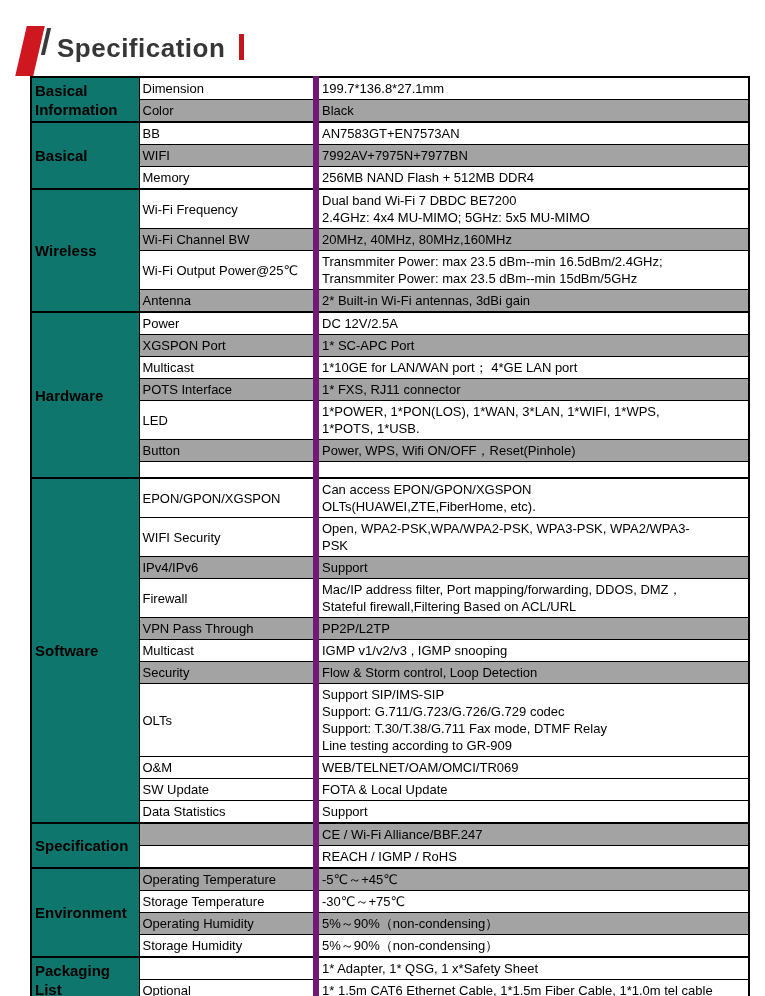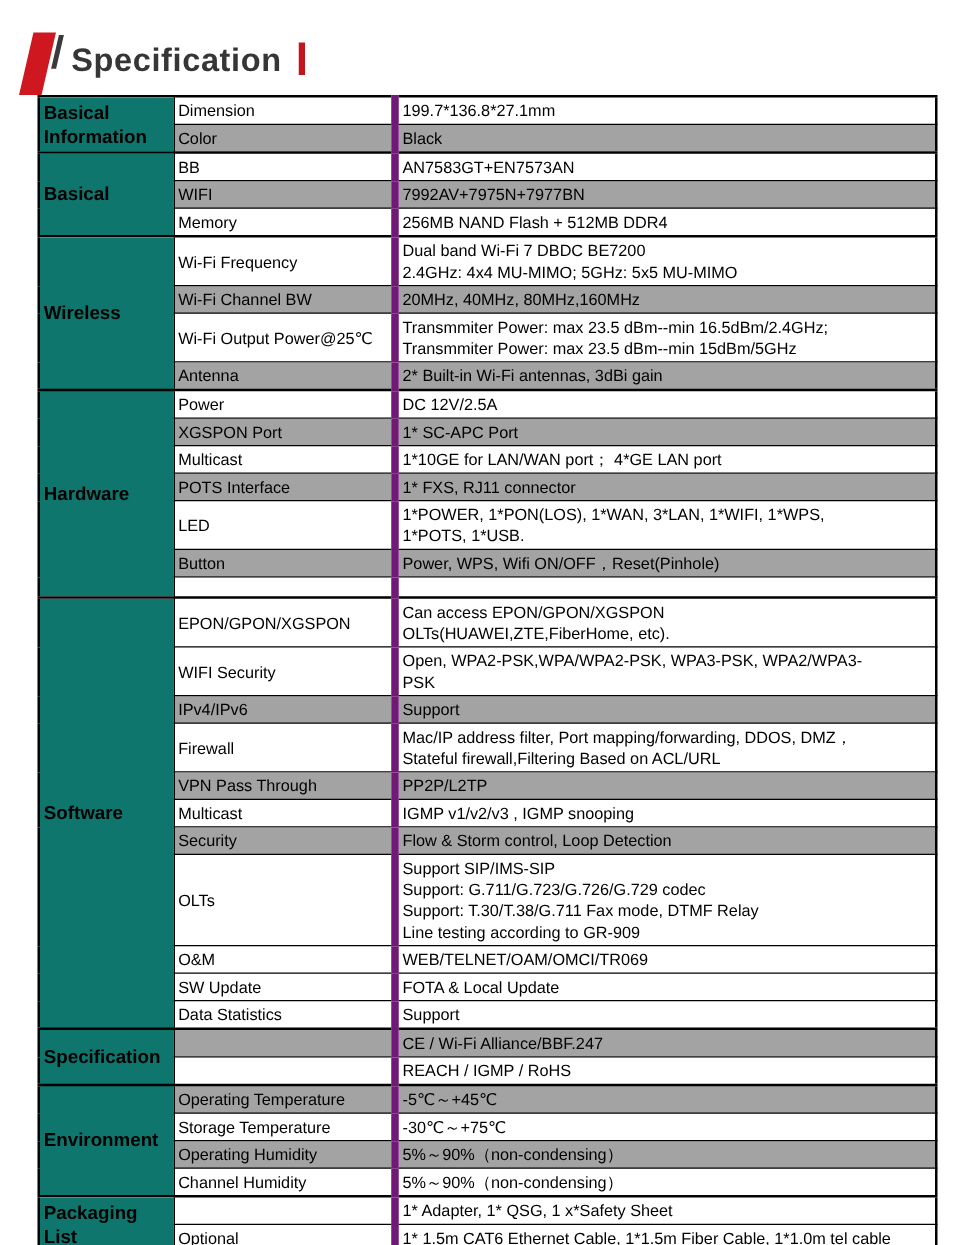--- a/index.html
+++ b/index.html
@@ -228,21 +228,21 @@
     </tr>
     <tr>
       <td class="key">Storage Temperature</td>
       <td class="val">-30℃～+75℃</td>
     </tr>
     <tr class="sh">
       <td class="key">Operating Humidity</td>
       <td class="val">5%～90%（non-condensing）</td>
     </tr>
     <tr>
-      <td class="key">Channel Humidity</td>
+      <td class="key">Storage Humidity</td>
       <td class="val">5%～90%（non-condensing）</td>
     </tr>
   </tbody>
 
   <tbody class="section">
     <tr>
       <td class="cat" rowspan="2">Packaging List</td>
       <td class="key"></td>
       <td class="val">1* Adapter,  1* QSG, 1 x*Safety Sheet</td>
     </tr>

